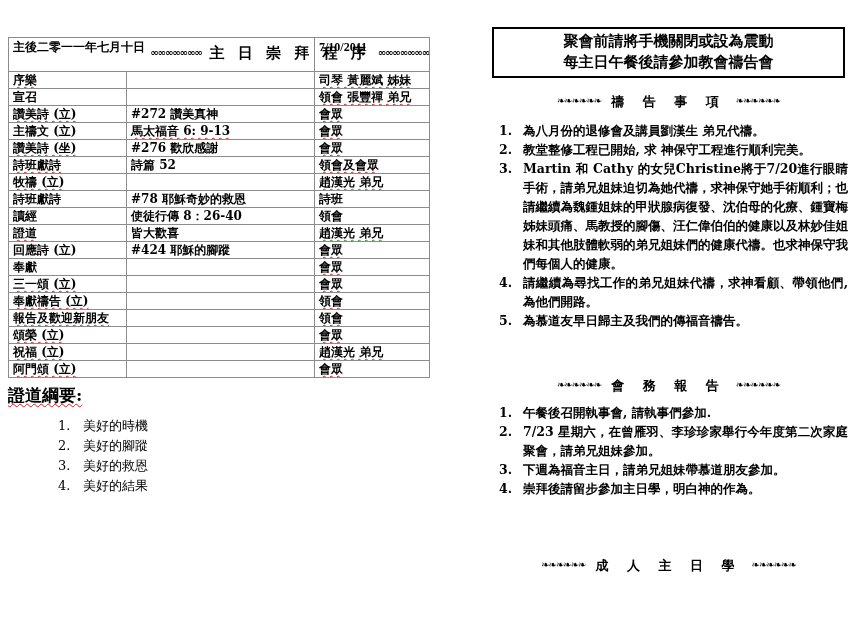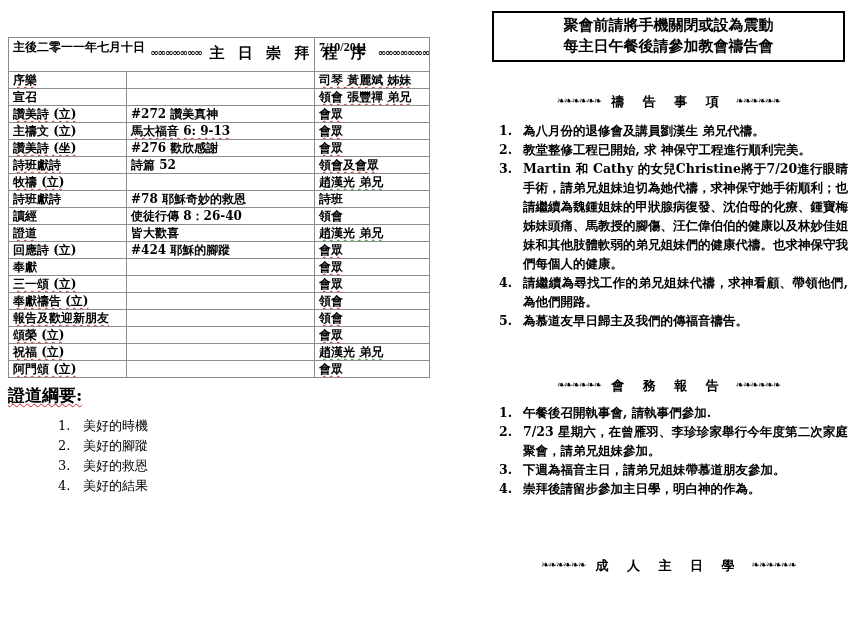--- a/index.html
+++ b/index.html
@@ -46,21 +46,21 @@
   .outline-heading {
     position:absolute; left:8px; top:384px;
     font-weight:bold; font-size:17px;
   }
   .outline-list { position:absolute; left:58px; top:416px; font-size:13px; }
   .outline-list .oi { display:flex; line-height:20px; }
   .outline-list .num { width:16px; text-align:left; margin-right:9px; }
 
   
   .notice-box {
-    position:absolute; left:492px; top:11px; width:349px;
+    position:absolute; left:492px; top:27px; width:349px;
     border:2px solid #000;
     text-align:center; font-weight:bold; font-size:15px;
     line-height:21px; padding:2px 0 3px 0;
   }
   .section-header {
     position:absolute; left:492px; width:353px;
     text-align:center; font-weight:bold; font-size:13px;
     white-space:nowrap;
   }
   .section-header .sec-title { letter-spacing:7px; padding:0 10px; }

